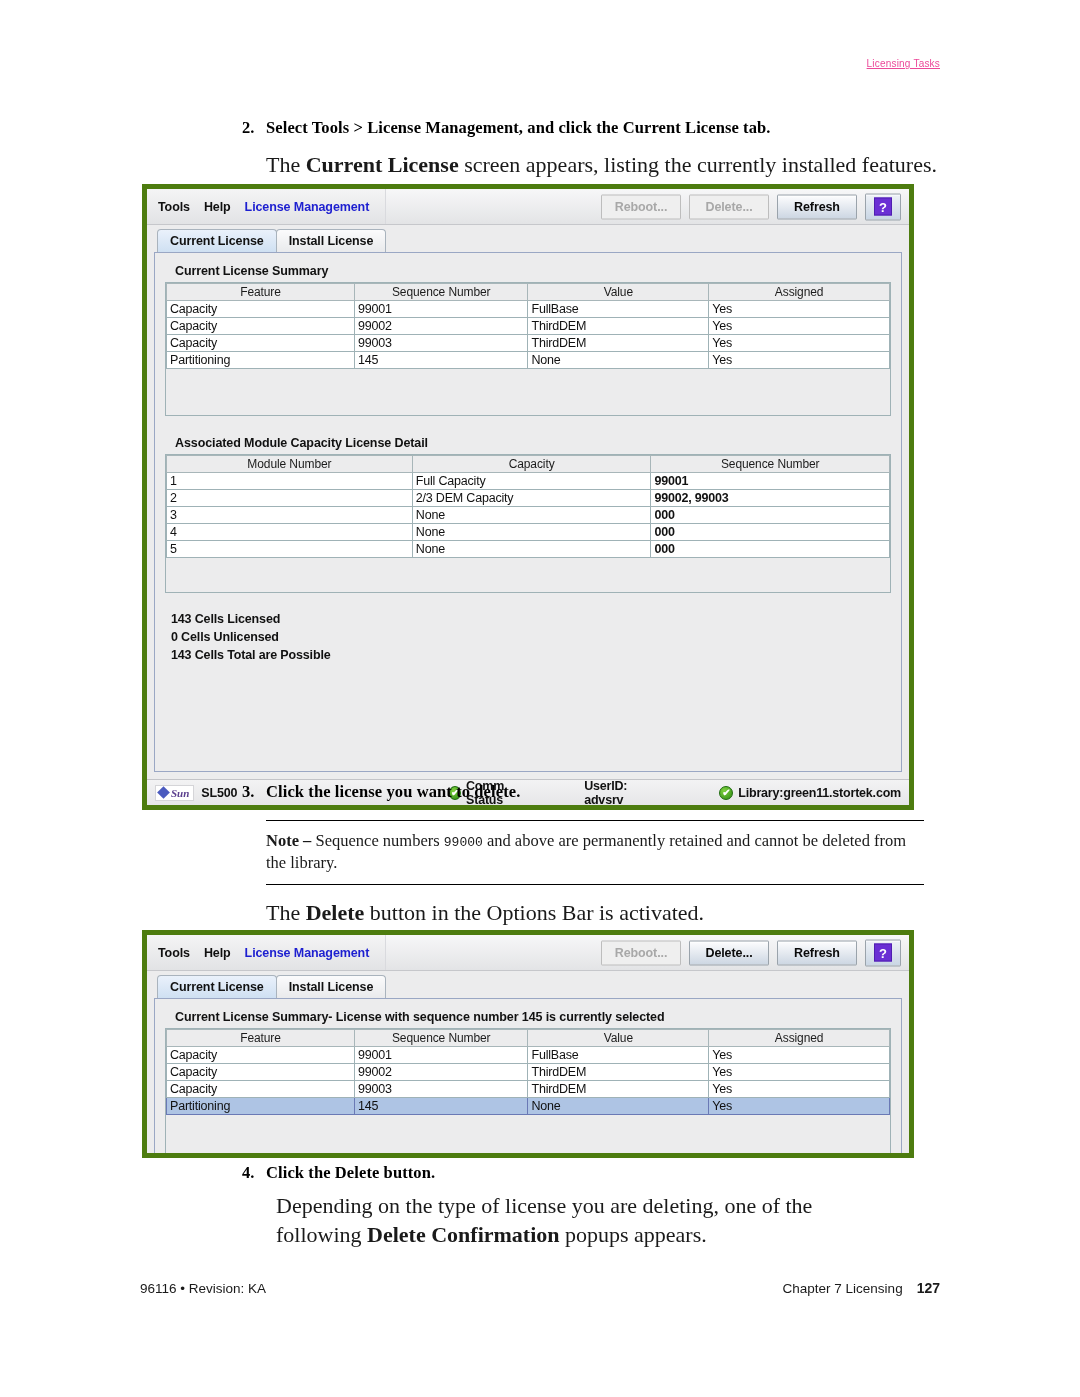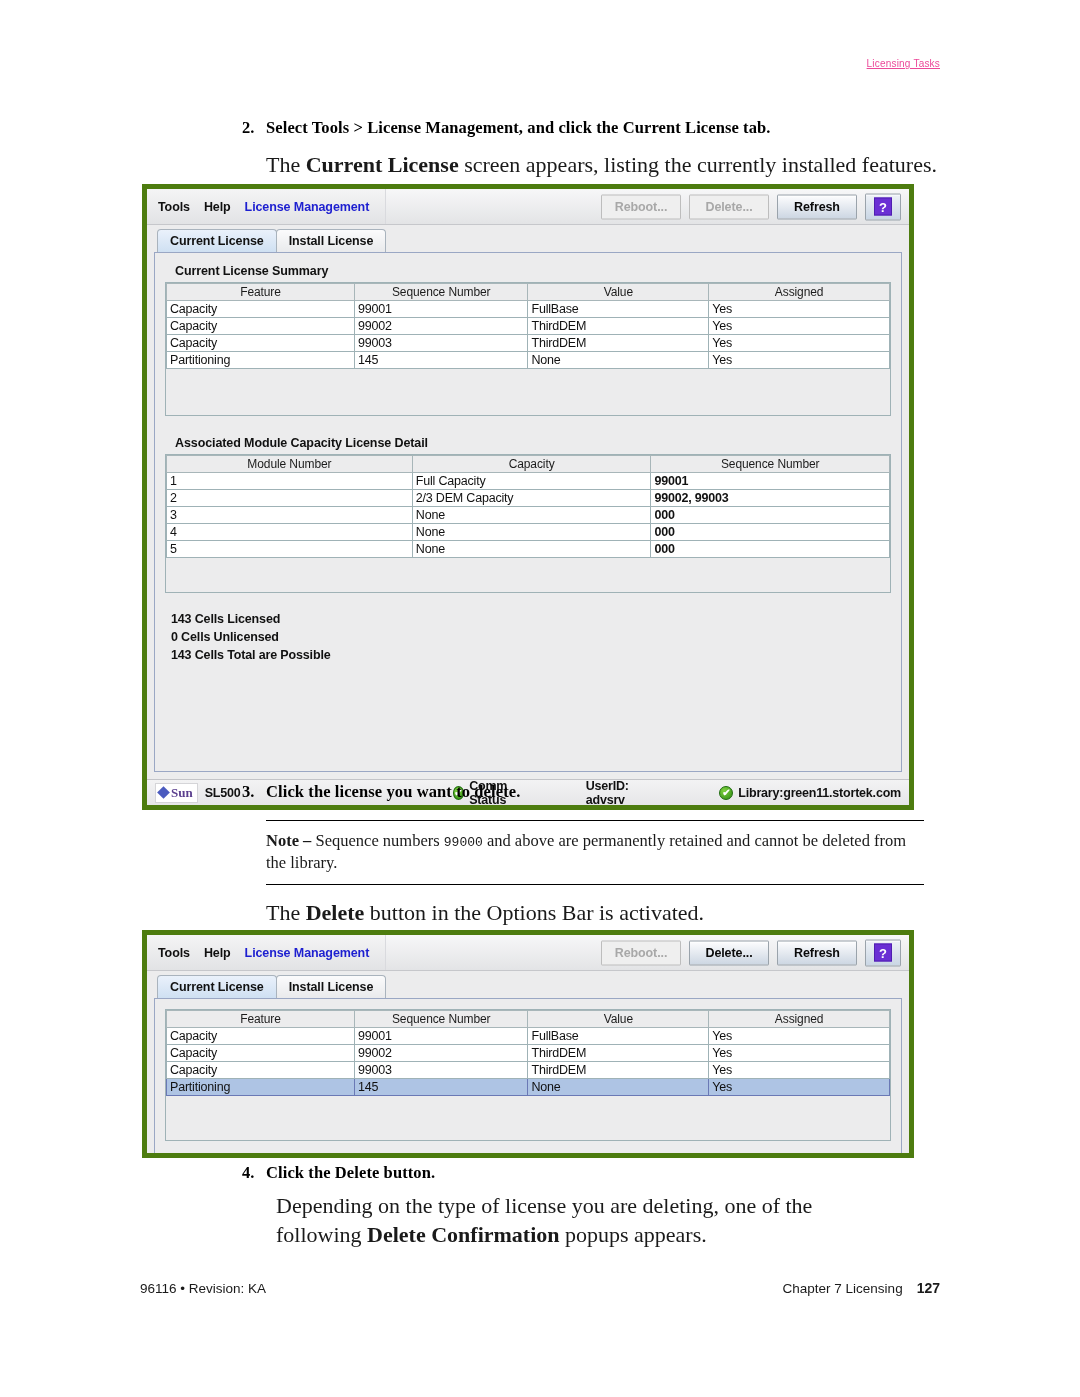--- a/index.html
+++ b/index.html
@@ -200,22 +200,22 @@
     display:flex; align-items:center; gap:3px;
     background:#fff; border:1px solid #d5d5d8;
     padding:1px 4px 1px 3px; margin-right:7px;
   }
   .sun-diamond {
     width:9px; height:9px; background:#4b5bbf;
     transform:rotate(45deg);
   }
   .sun-word {
     font-family:"Liberation Serif", serif;
-    font-weight:bold;
-    font-size:13px; color:#5b3f8e;
+    font-style:italic; font-weight:bold;
+    font-size:11px; color:#5b3f8e;
   }
 
   .sep-lg { flex:0 0 auto; }
 </style>
 </head>
 <body>
 
 <div class="running-head">Licensing Tasks</div>
 
 <div class="step" style="left:242px; top:118px; width:700px;">
@@ -407,20 +407,21 @@
       </div>
     </div>
   </div>
 
   <div class="app-tabs">
     <div class="tab active">Current License</div>
     <div class="tab">Install License</div>
   </div>
 
   <div class="app-panel" style="height:166px; margin-bottom:0;">
+    <div class="group-title">Current License Summary- License with sequence number 145 is currently selected</div>
     <div class="grid-wrap">
       <table class="grid">
         <colgroup>
             <col style="width:26%">
             <col style="width:24%">
             <col style="width:25%">
             <col style="width:25%">
           </colgroup>
         <thead>
             <tr id="sum2-head">

